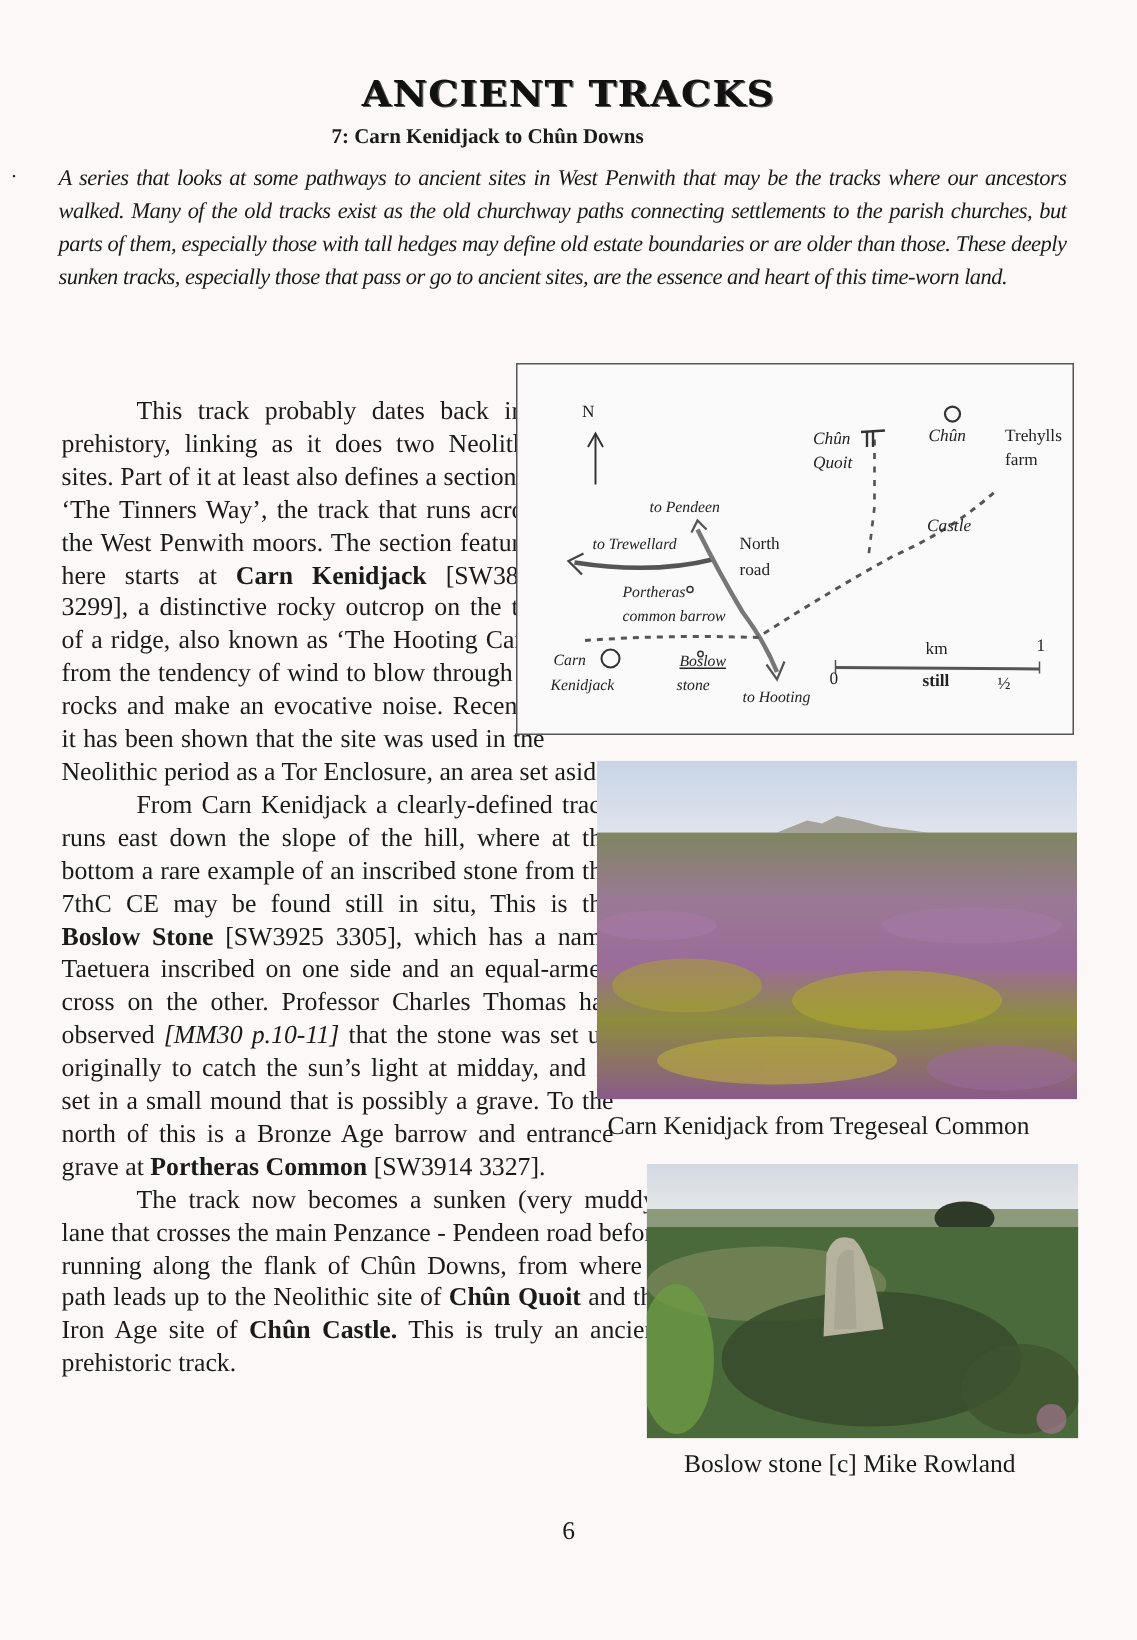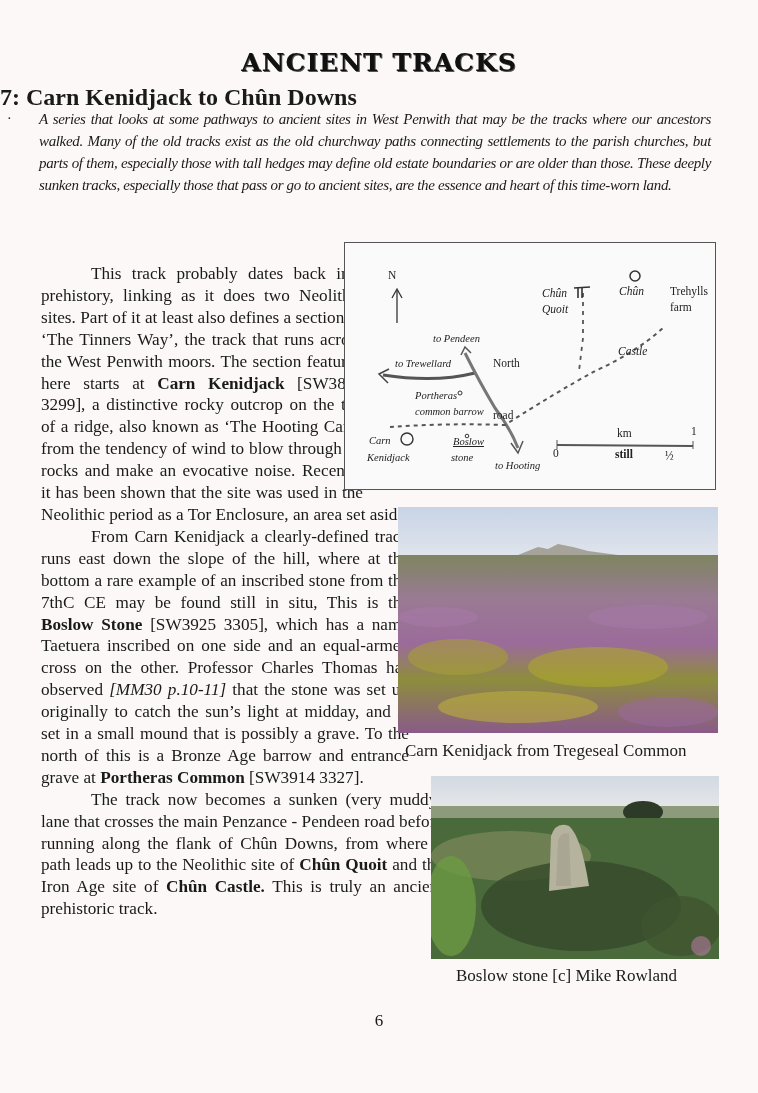--- a/index.html
+++ b/index.html
@@ -17,22 +17,23 @@
       font-family: "DejaVu Serif", serif;
       font-weight: bold;
       font-size: 25px;
       letter-spacing: 1px;
       color: #111;
       text-shadow: 1px 1px 0 #555;
       transform: scaleY(0.95);
     }
     .subtitle {
       position: absolute; left: 0; width: 650px; top: 84px;
+      text-align: center;
       font-weight: bold;
-      font-size: 24px;
+      font-size: 14px;
     }
     .intro {
       position: absolute; left: 39px; width: 672px; top: 108px;
       font-style: italic;
       font-size: 15px;
       line-height: 22px;
       text-align: justify;
       text-align-last: left;
       transform-origin: left top;
       letter-spacing: -0.35px;
@@ -131,21 +132,21 @@
   <div class="lbl" style="left:43px;top:26px;">N</div>
   <div class="lbl it" style="left:197px;top:44px;">Chûn</div>
   <div class="lbl it" style="left:197px;top:60px;text-align:right;">Quoit</div>
   <div class="lbl it" style="left:274px;top:42px;">Chûn</div>
   <div class="lbl it" style="left:273px;top:58px;margin-top:44px;">Castle</div>
   <div class="lbl" style="left:325px;top:42px;">Trehylls</div>
   <div class="lbl" style="left:325px;top:58px;">farm</div>
   <div class="lbl it" style="left:88px;top:89px;font-size:10.5px;">to Pendeen</div>
   <div class="lbl it" style="left:50px;top:114px;font-size:10.5px;">to Trewellard</div>
   <div class="lbl" style="left:148px;top:114px;">North</div>
-  <div class="lbl" style="left:148px;top:131px;margin-top:35px;">road</div>
+  <div class="lbl" style="left:148px;top:131px;">road</div>
   <div class="lbl it" style="left:70px;top:146px;font-size:10.5px;">Portheras</div>
   <div class="lbl it" style="left:70px;top:162px;font-size:10.5px;">common barrow</div>
   <div class="lbl it" style="left:24px;top:191px;font-size:10.5px;">Carn</div>
   <div class="lbl it" style="left:22px;top:208px;font-size:10.5px;">Kenidjack</div>
   <div class="lbl it" style="left:108px;top:192px;font-size:10.5px;text-decoration:underline;">Boslow</div>
   <div class="lbl it" style="left:106px;top:208px;font-size:10.5px;">stone</div>
   <div class="lbl it" style="left:150px;top:216px;font-size:10.5px;">to Hooting</div>
   <div class="lbl" style="left:272px;top:184px;">km</div>
   <div class="lbl" style="left:208px;top:204px;">0</div>
   <div class="lbl" style="left:346px;top:182px;">1</div>

